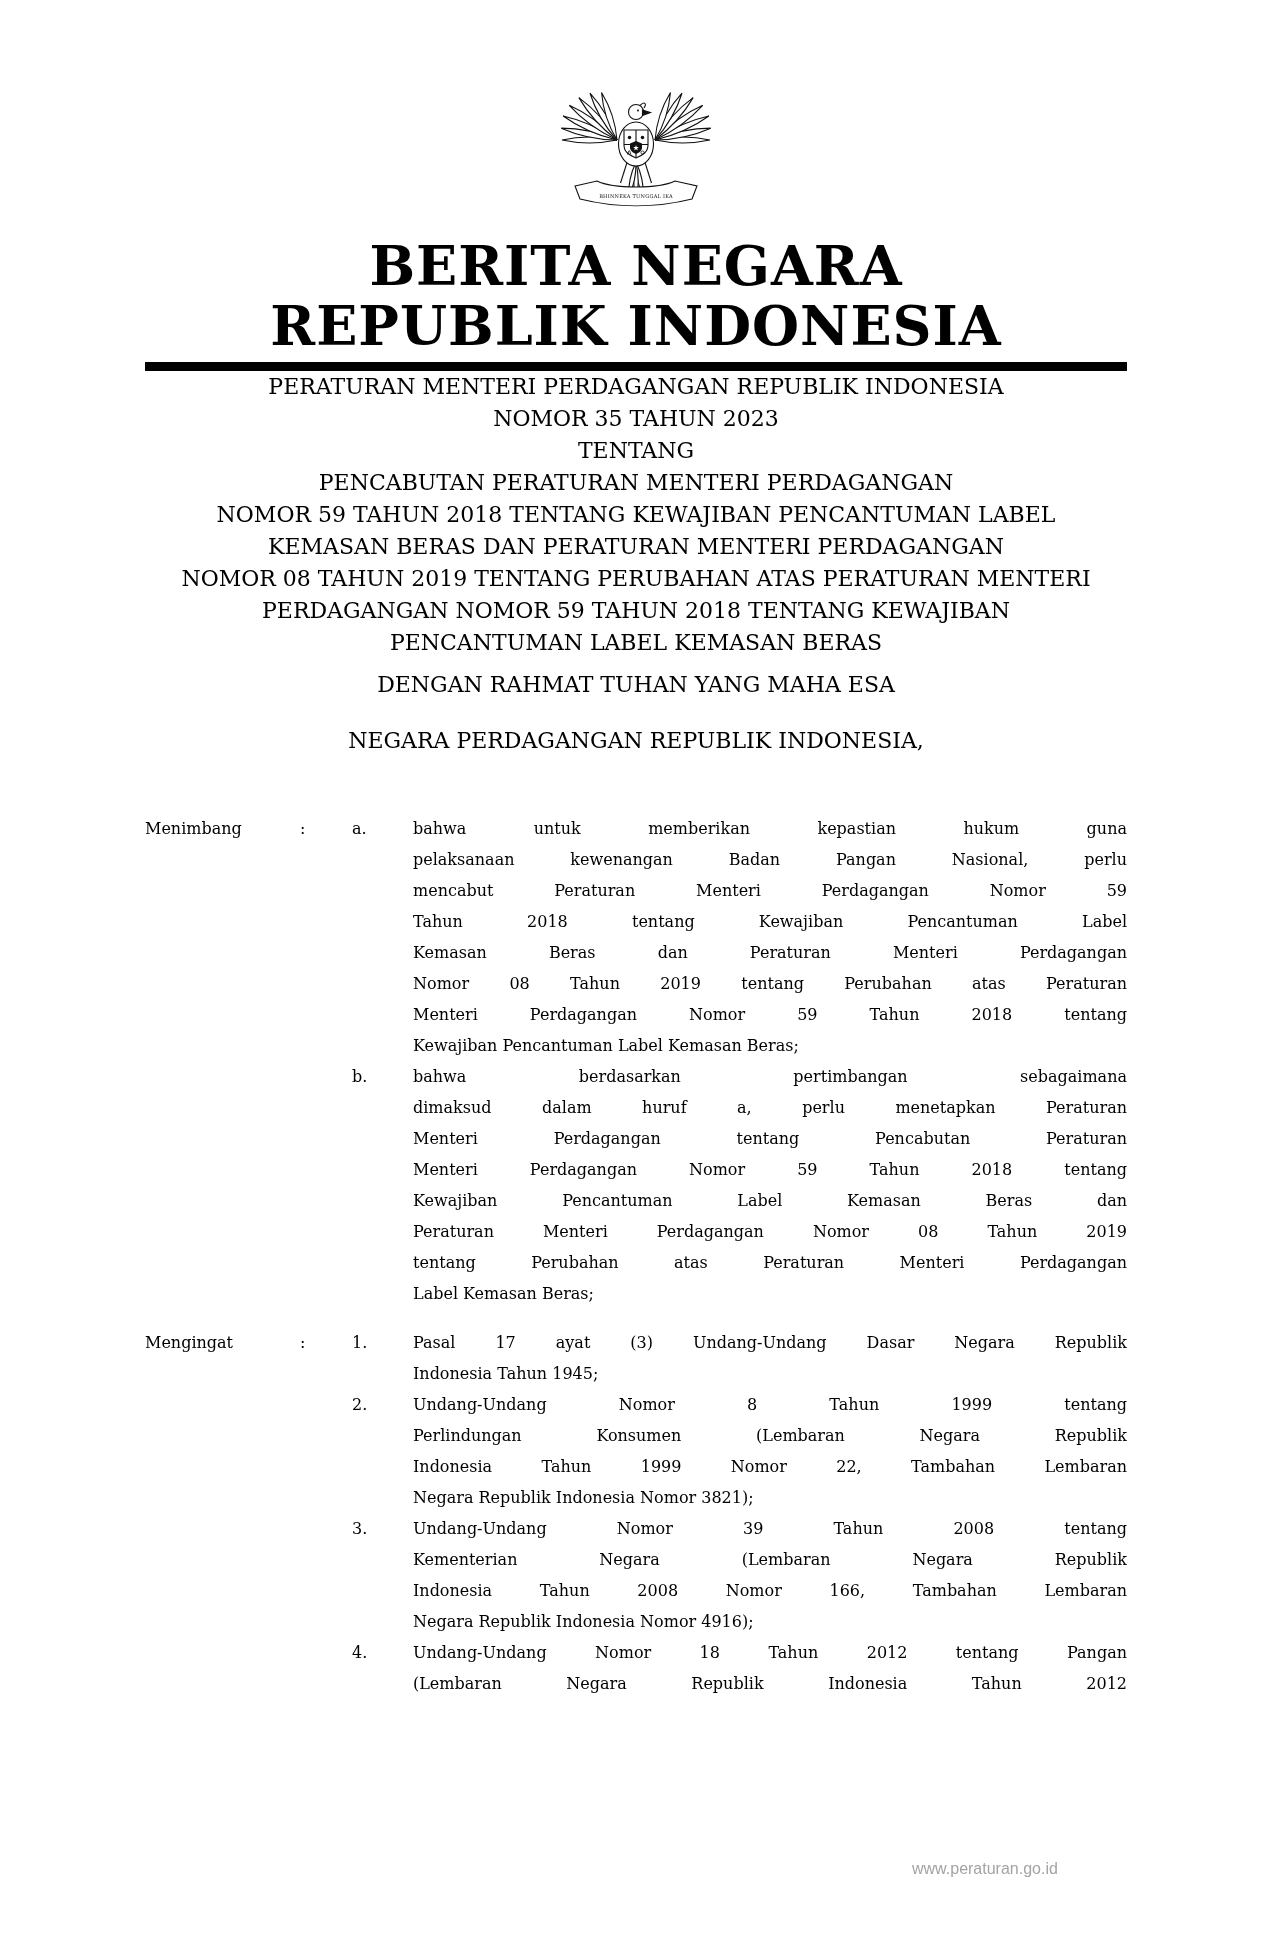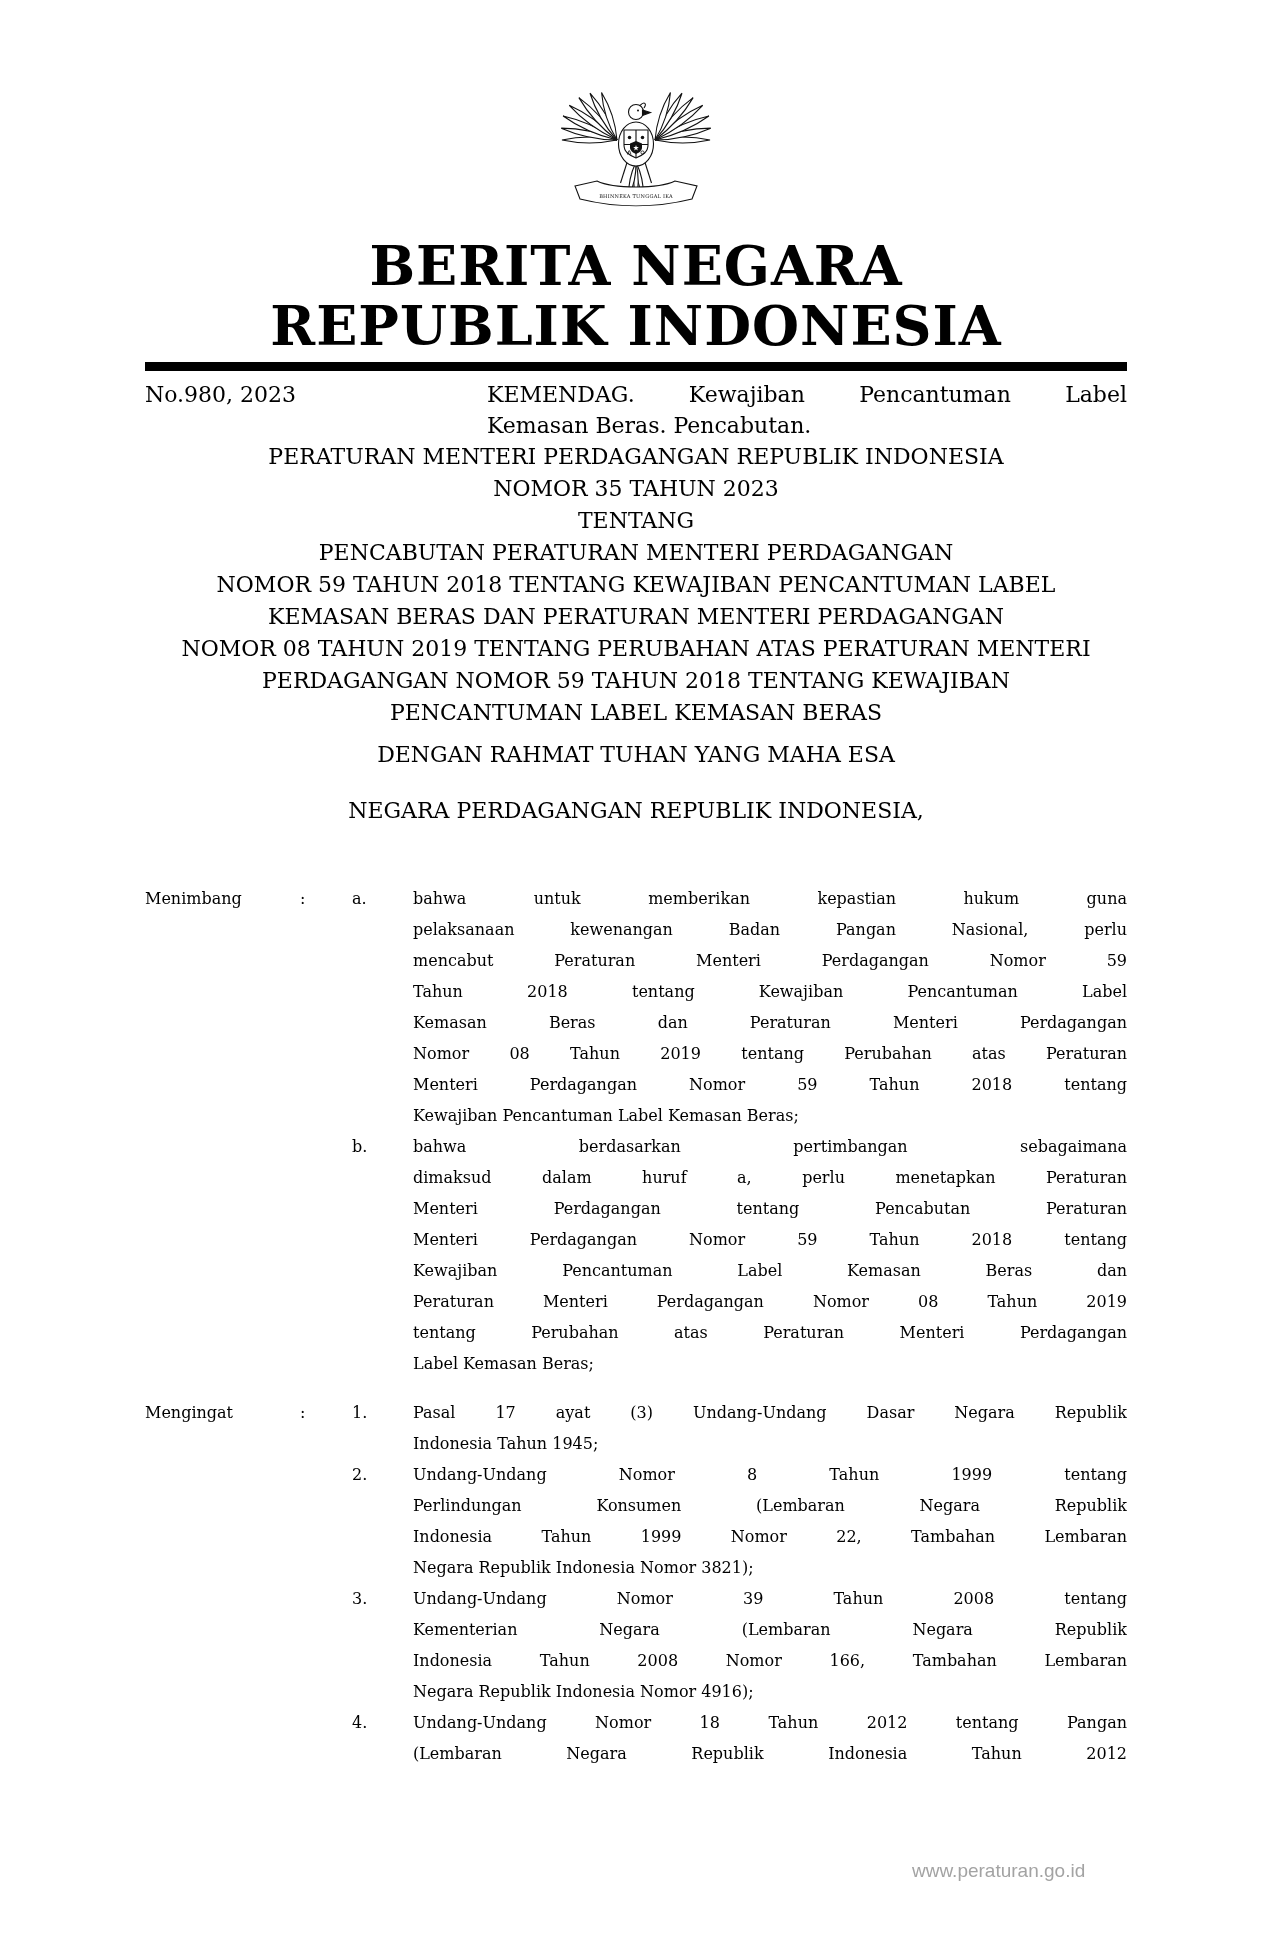--- a/index.html
+++ b/index.html
@@ -37,21 +37,21 @@
   .marker { width:61px; line-height:31px; }
   .lines { flex:1; }
   .jl {
     height:31px; line-height:31px; text-align:justify; overflow:hidden;
   }
   .jl::after { content:""; display:inline-block; width:100%; height:0; }
   .ll { height:31px; line-height:31px; text-align:left; overflow:hidden; }
   .footer-url {
     position:absolute; top:1860px; left:912px;
     font-family:"Liberation Sans", sans-serif;
-    font-size:19px; color:#a3a3a3;
+    font-size:16px; color:#a3a3a3;
   }
 </style>
 </head>
 <body>
 
 <div class="page">
   <div class="content">
 
     <div class="emblem-wrap">
       <svg viewBox="0 0 300 320" width="150" height="160">
@@ -103,27 +103,20 @@
         <path d="M150,170 l12,5 v8 c0,7 -7,11 -12,13 c-5,-2 -12,-6 -12,-13 v-8 Z" fill="#111111"></path>
         <polygon fill="#ffffff" points="150,178 148.6,182.1 144.3,182.1 147.7,184.7 146.5,188.9 150,186.4 153.5,188.9 152.3,184.7 155.7,182.1 151.4,182.1"></polygon>
         <text x="150" y="284" text-anchor="middle" font-size="10" letter-spacing="0.5" fill="#111111" font-family="DejaVu Serif, serif">BHINNEKA TUNGGAL IKA</text>
       </svg>
     </div>
 
     <div class="masthead-title">BERITA NEGARA</div>
     <div class="masthead-title" style="margin-top:0;">REPUBLIK INDONESIA</div>
     <div class="rule"></div>
 
-    <div class="meta-row">
-      <div class="meta-no">No.980, 2023</div>
-      <div class="meta-subject">
-        <div class="jl">KEMENDAG. Kewajiban Pencantuman Label</div>
-        <div class="ll">Kemasan Beras. Pencabutan.</div>
-      </div>
-    </div>
 
     <div class="title-block">
       <div class="tl">PERATURAN MENTERI PERDAGANGAN REPUBLIK INDONESIA</div>
       <div class="tl">NOMOR 35 TAHUN 2023</div>
       <div class="tl">TENTANG</div>
       <div class="tl">PENCABUTAN PERATURAN MENTERI PERDAGANGAN</div>
       <div class="tl">NOMOR 59 TAHUN 2018 TENTANG KEWAJIBAN PENCANTUMAN LABEL</div>
       <div class="tl">KEMASAN BERAS DAN PERATURAN MENTERI PERDAGANGAN</div>
       <div class="tl">NOMOR 08 TAHUN 2019 TENTANG PERUBAHAN ATAS PERATURAN MENTERI</div>
       <div class="tl">PERDAGANGAN NOMOR 59 TAHUN 2018 TENTANG KEWAJIBAN</div>

